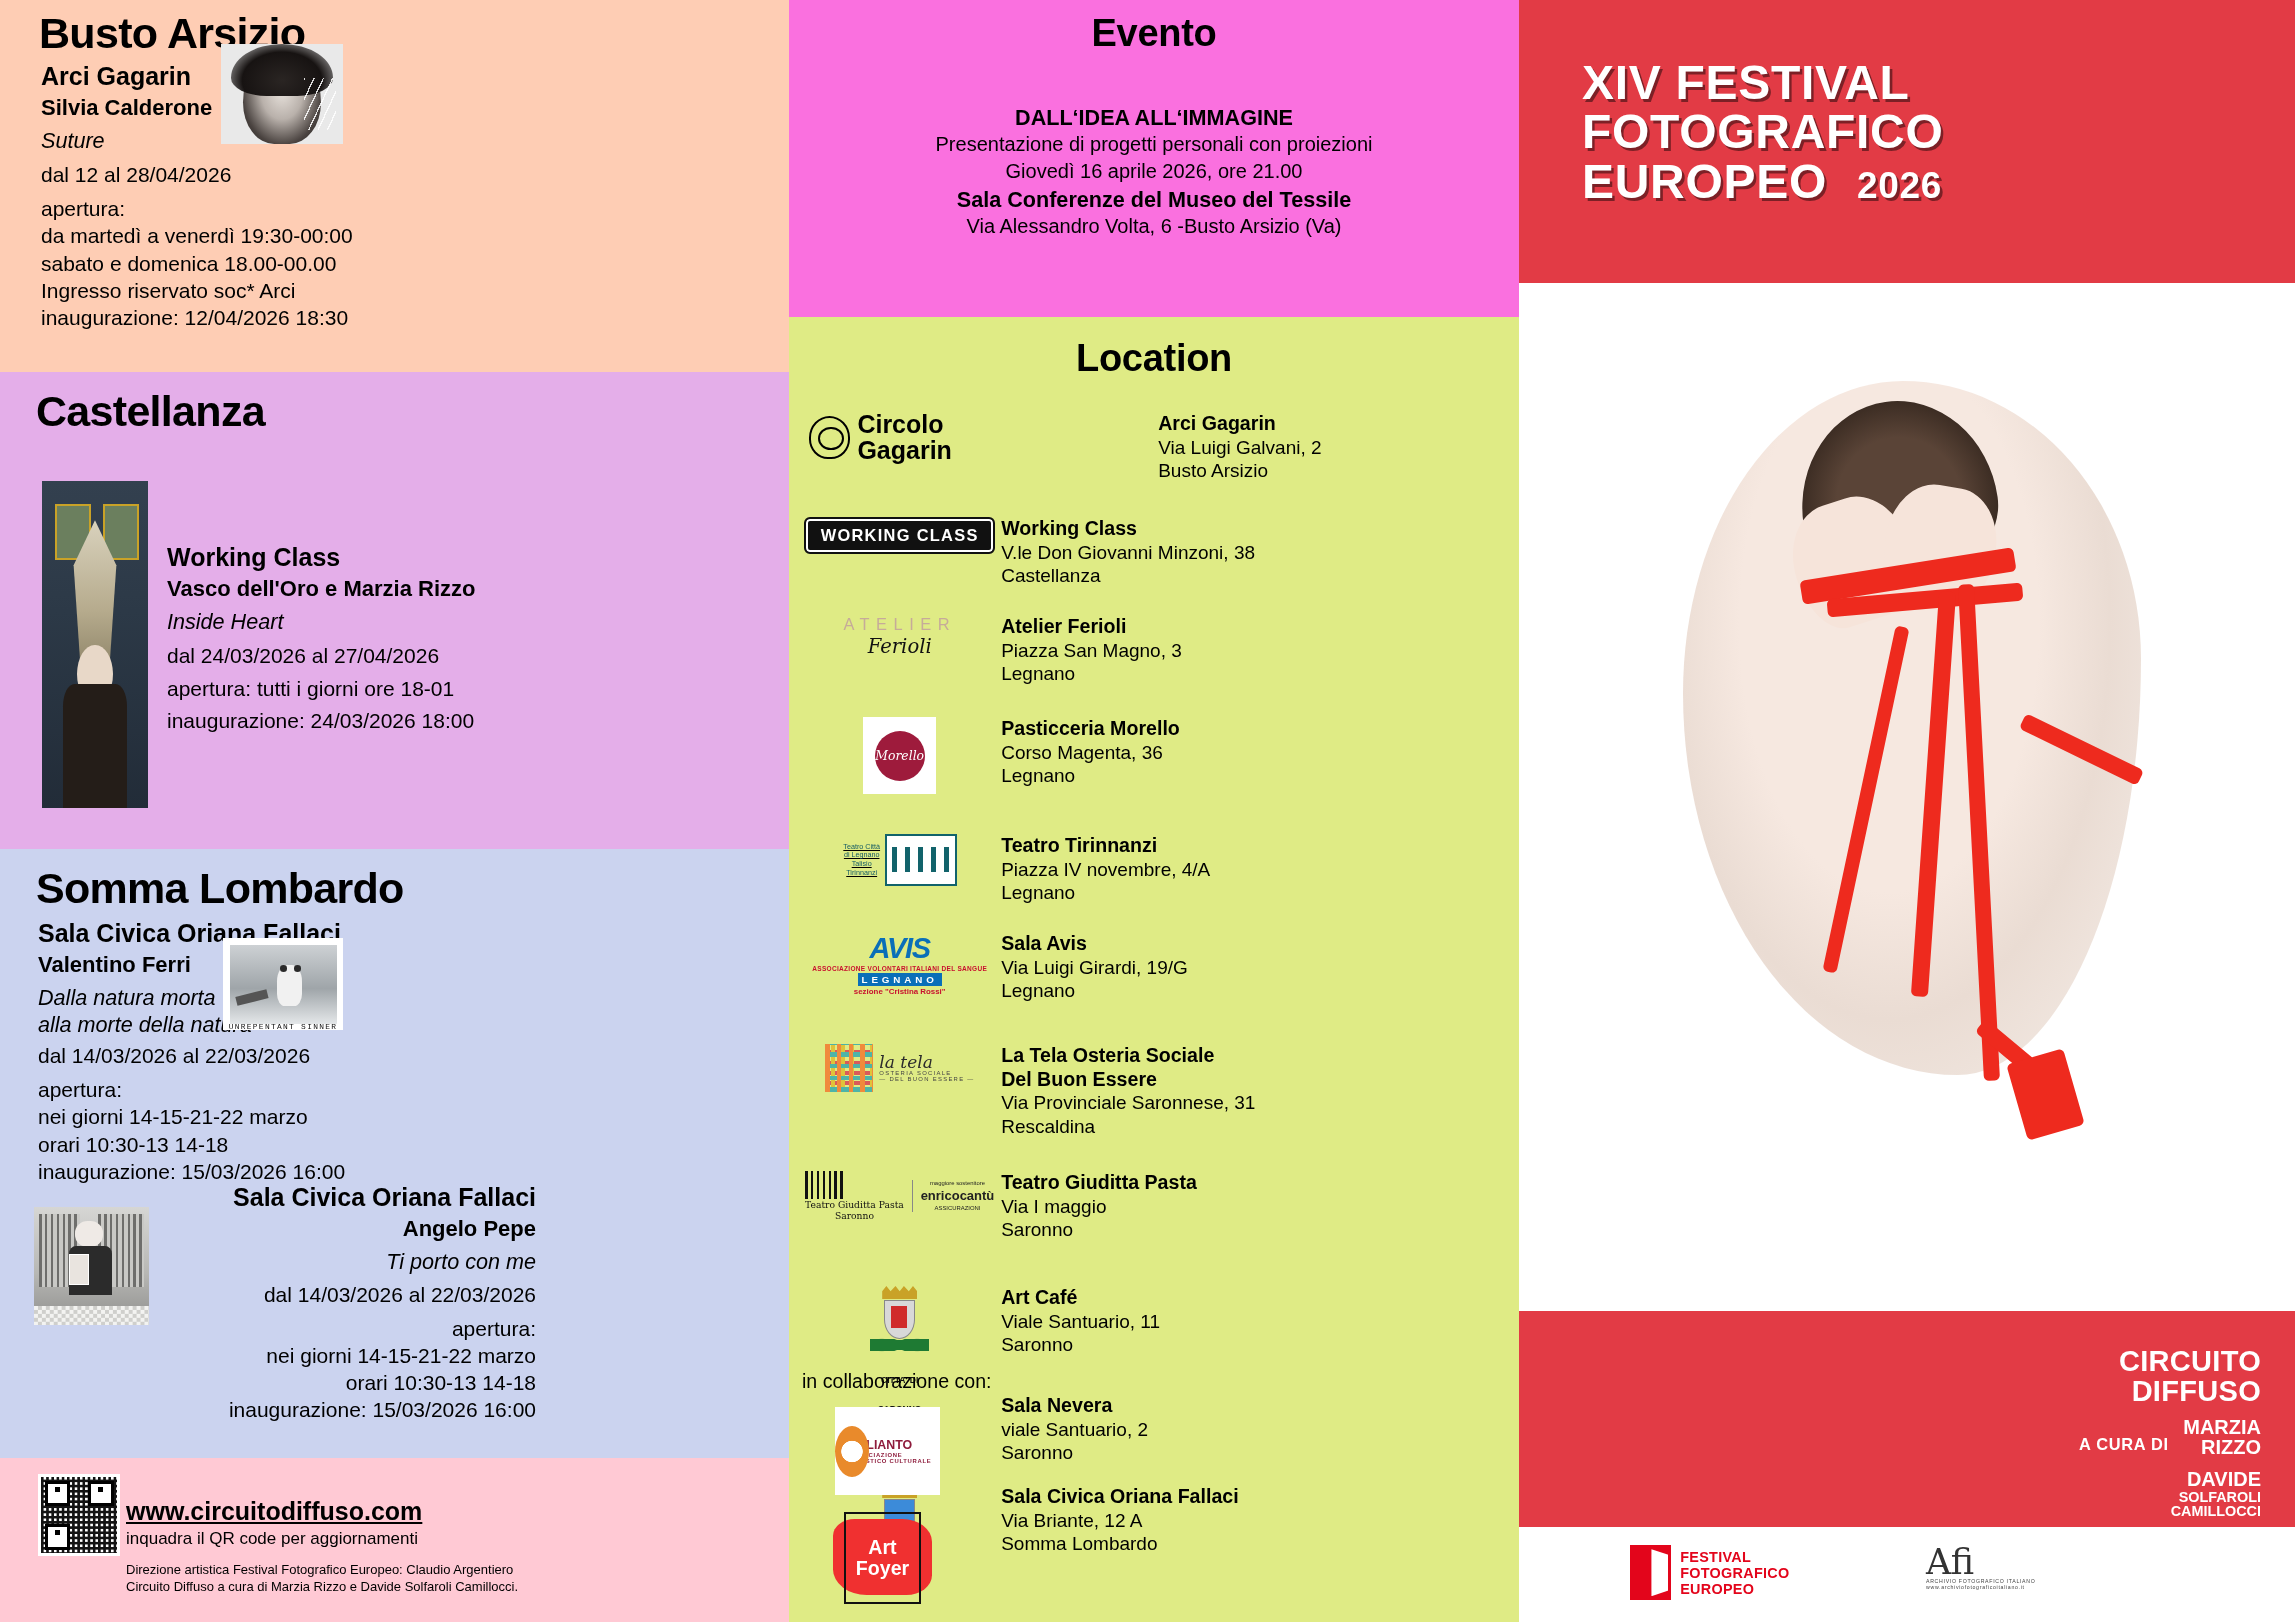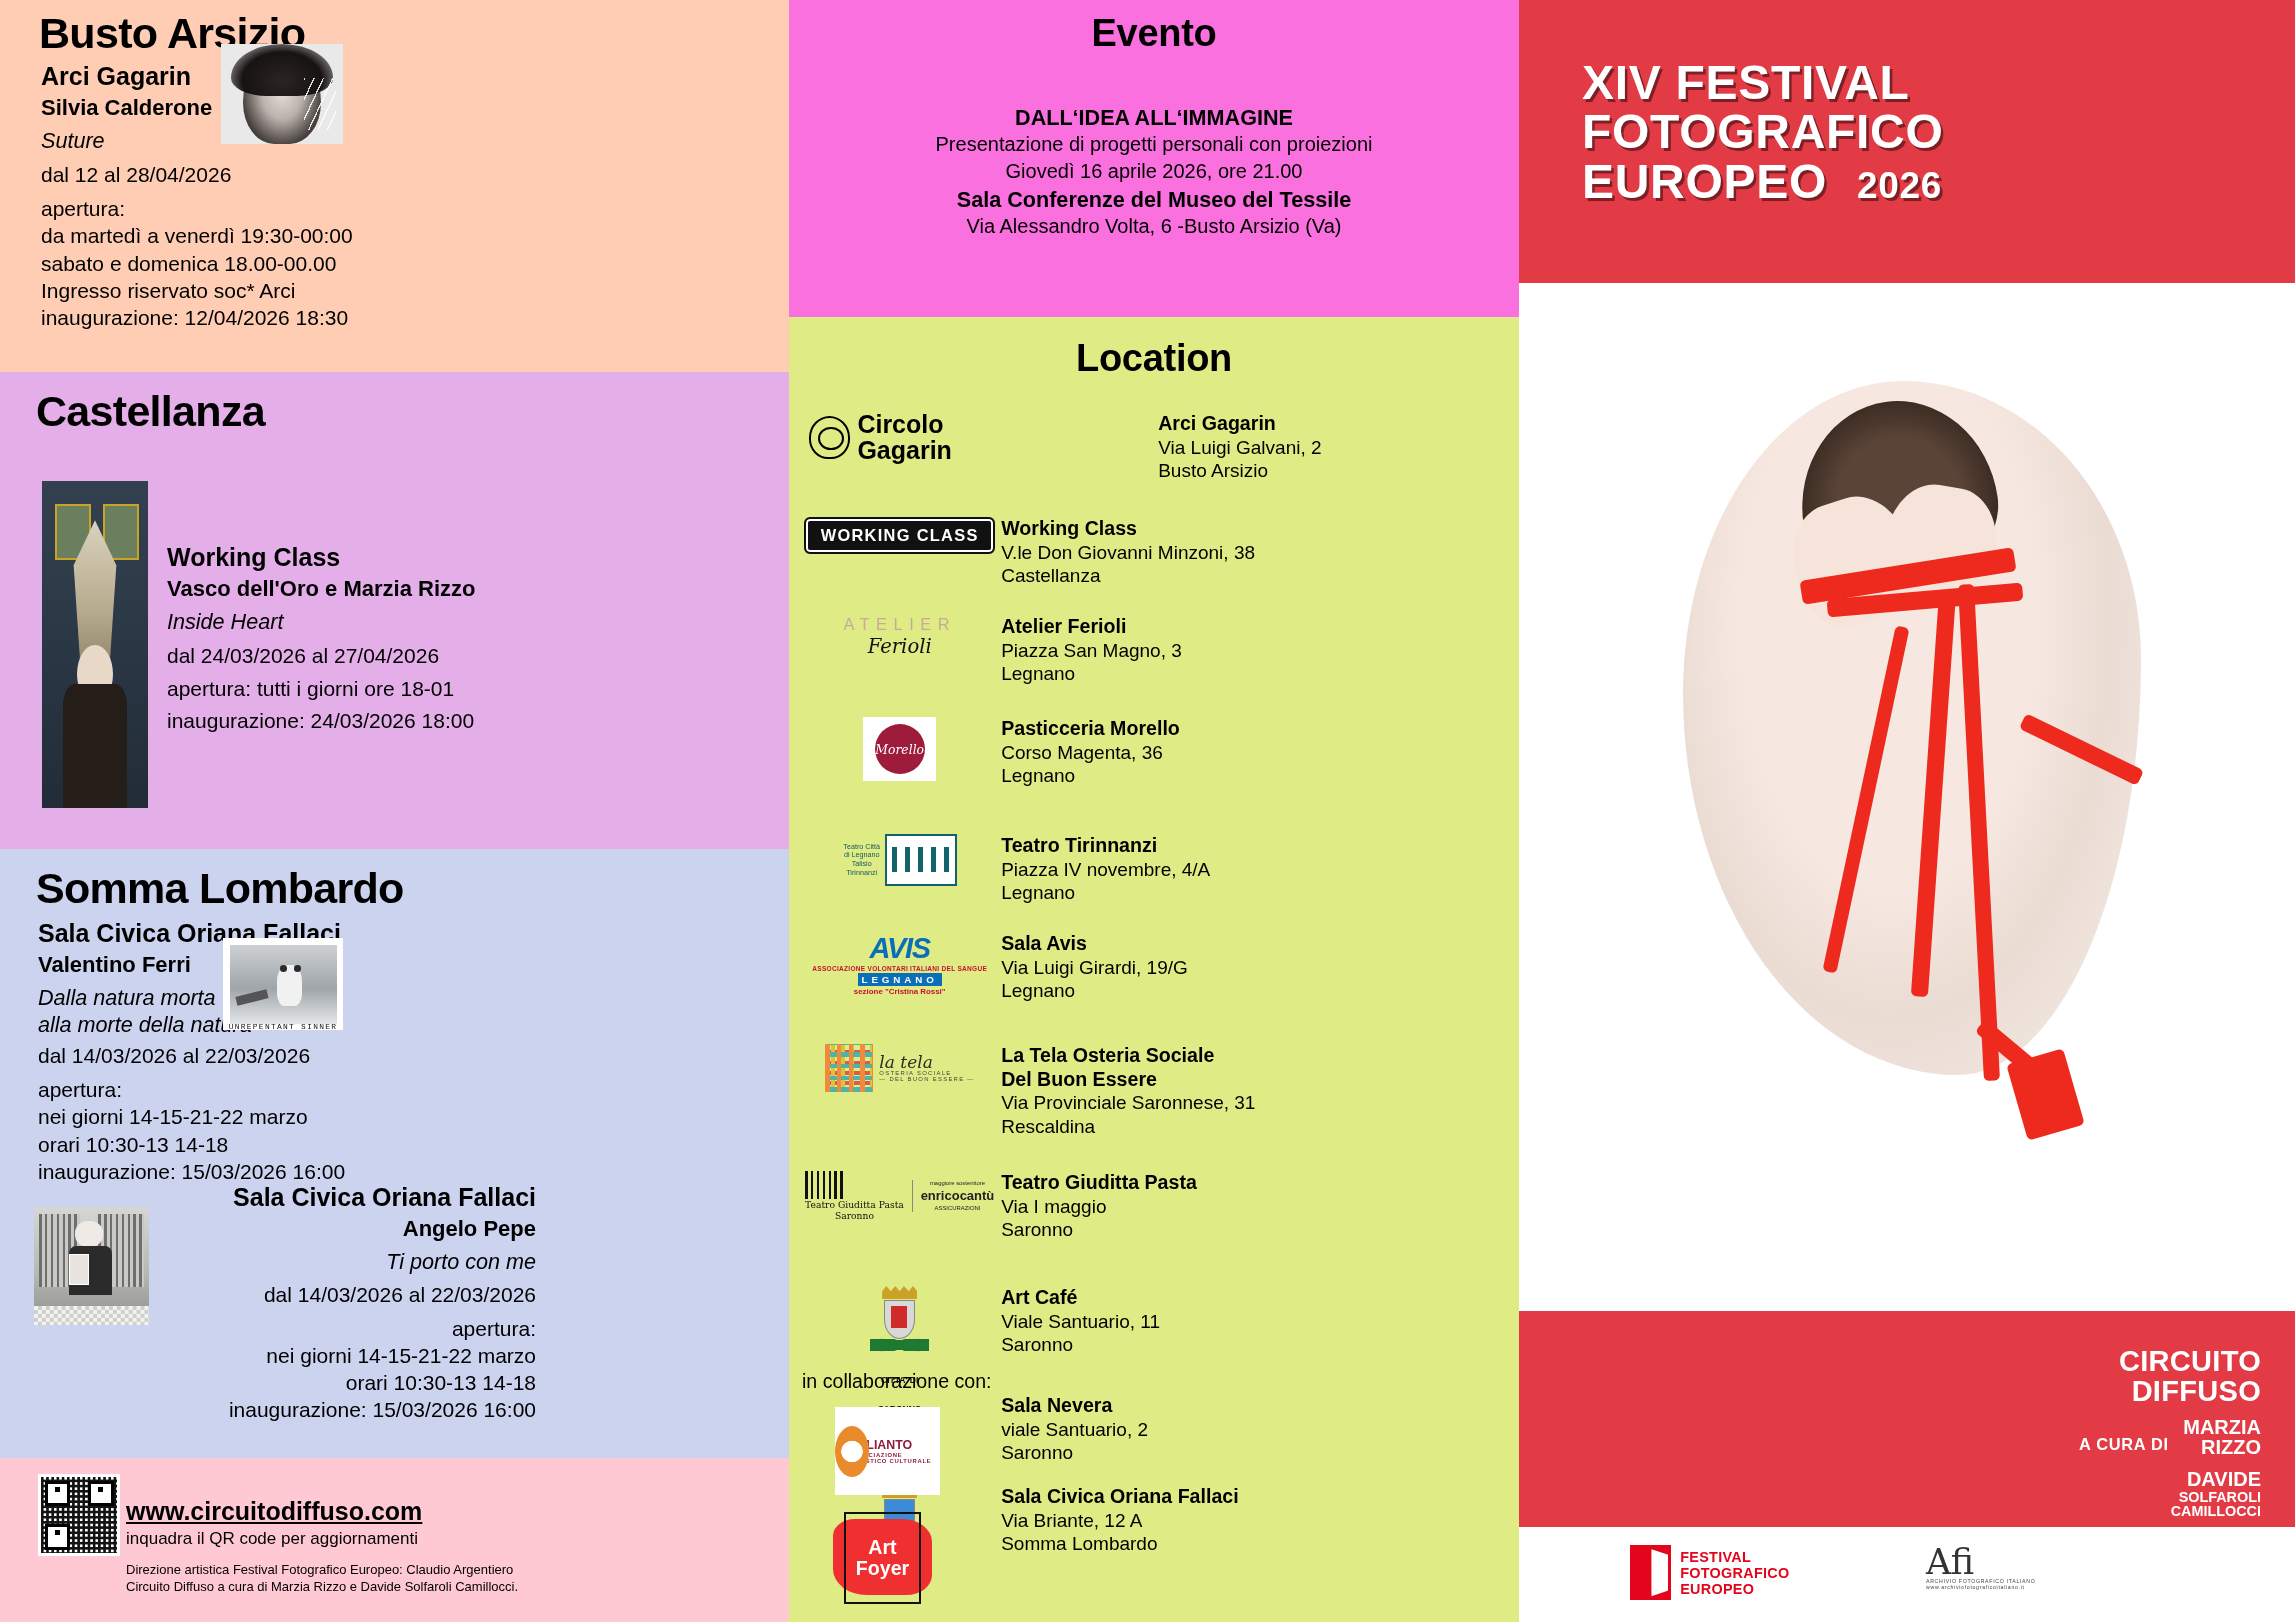--- a/index.html
+++ b/index.html
@@ -79,23 +79,23 @@
   
   .lg-gagarin{display:flex;align-items:center;gap:7.9px;}
   .gag-helmet{width:41px;height:43px;position:relative;}
   .gag-helmet:before{content:"";position:absolute;inset:0;border:2.6px solid #000;border-radius:50% 50% 46% 46%;}
   .gag-helmet:after{content:"";position:absolute;left:9.2px;top:10.5px;width:22px;height:19.6px;border:2.6px solid #000;border-radius:50%;}
   .gag-txt{font-size:25px;font-weight:bold;line-height:1.02;color:#000;}
   .lg-wc{background:#111;color:#fff;font-size:16.4px;font-weight:bold;letter-spacing:1.3px;padding:7.2px 14.4px;border-radius:5.9px;border:2px solid #111;box-shadow:0 0 0 2px #fff inset;}
   .lg-atelier{text-align:center;}
   .lg-atelier .at{font-size:16.4px;letter-spacing:6.5px;color:#c6ab99;}
   .lg-atelier .sig{font-size:19.6px;font-style:italic;font-family:"DejaVu Serif",serif;color:#111;margin-top:1.3px;}
-  .lg-morello{width:73px;height:64px;background:#fff;display:flex;align-items:center;justify-content:center;}
+  .lg-morello{width:73px;height:77px;background:#fff;display:flex;align-items:center;justify-content:center;}
   .mor-circle{width:50px;height:50px;border-radius:50%;background:#9E1B3C;color:#fff;font-size:12.4px;font-style:italic;display:flex;align-items:center;justify-content:center;font-family:"DejaVu Serif",serif;}
-  .lg-teatro{display:flex;align-items:center;gap:4px;}
+  .lg-teatro{display:flex;align-items:center;gap:4px;text-decoration:underline;}
   .tt-crest{width:39px;text-align:center;font-size:7.2px;color:#125b63;line-height:1.2;}
   .tt-bld{width:68px;height:48px;border:2px solid #12636b;background:
       linear-gradient(#fff,#fff);position:relative;}
   .tt-bld:before{content:"";position:absolute;left:5.2px;right:5.2px;top:10.5px;height:25px;
       background:repeating-linear-gradient(90deg,#12636b 0 4.6px,transparent 4.6px 13px);}
   .lg-avis{text-align:center;}
   .avis-word{font-size:29px;font-weight:bold;color:#0A6FB8;letter-spacing:-1.3px;font-style:italic;}
   .avis-sub{font-size:6.5px;color:#C8102E;font-weight:bold;letter-spacing:0.3px;}
   .avis-leg{background:#0A6FB8;color:#fff;font-size:9.8px;font-weight:bold;letter-spacing:3.9px;padding:0.7px 3.9px;display:inline-block;margin:1.3px 0;}
   .avis-sez{font-size:7.9px;color:#C8102E;font-weight:bold;}

